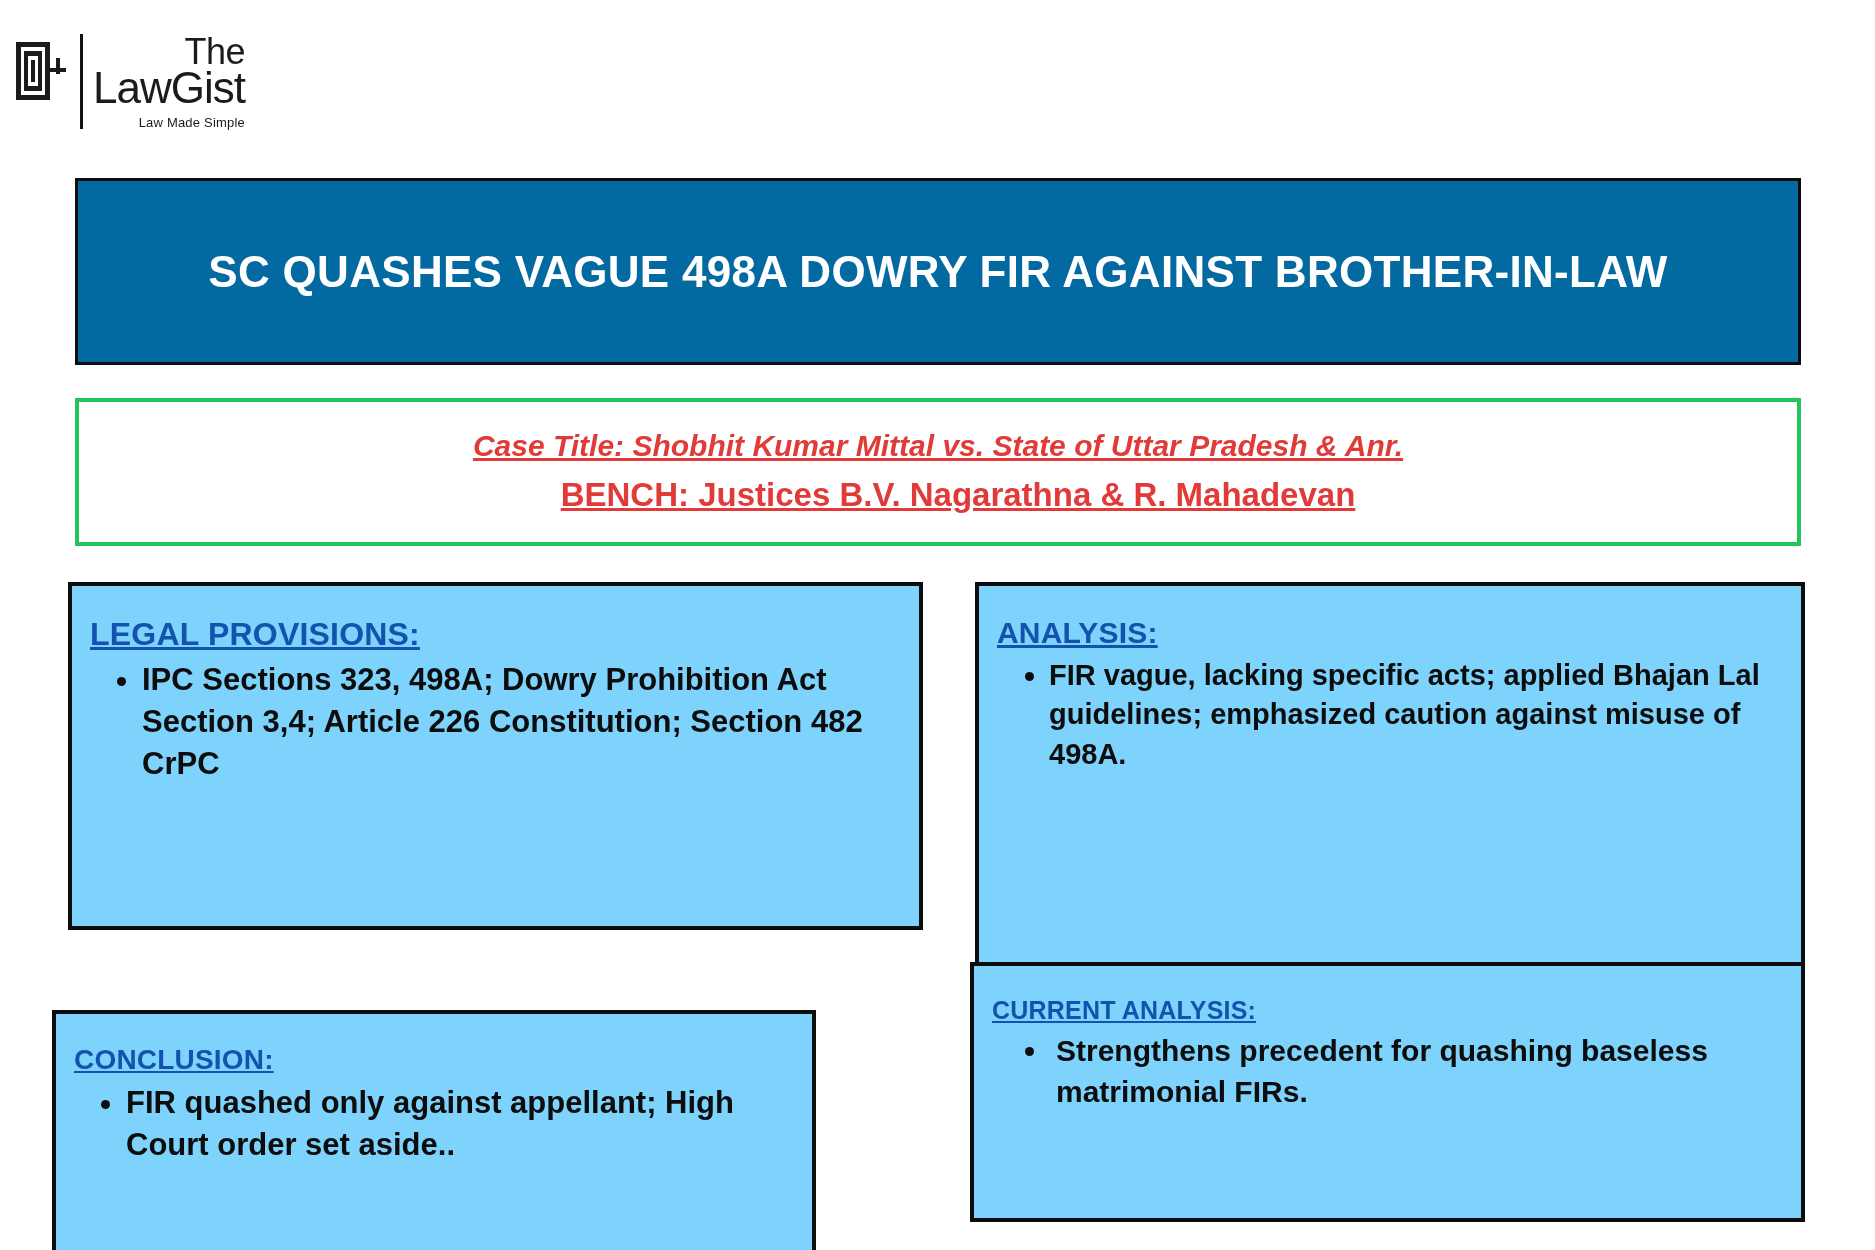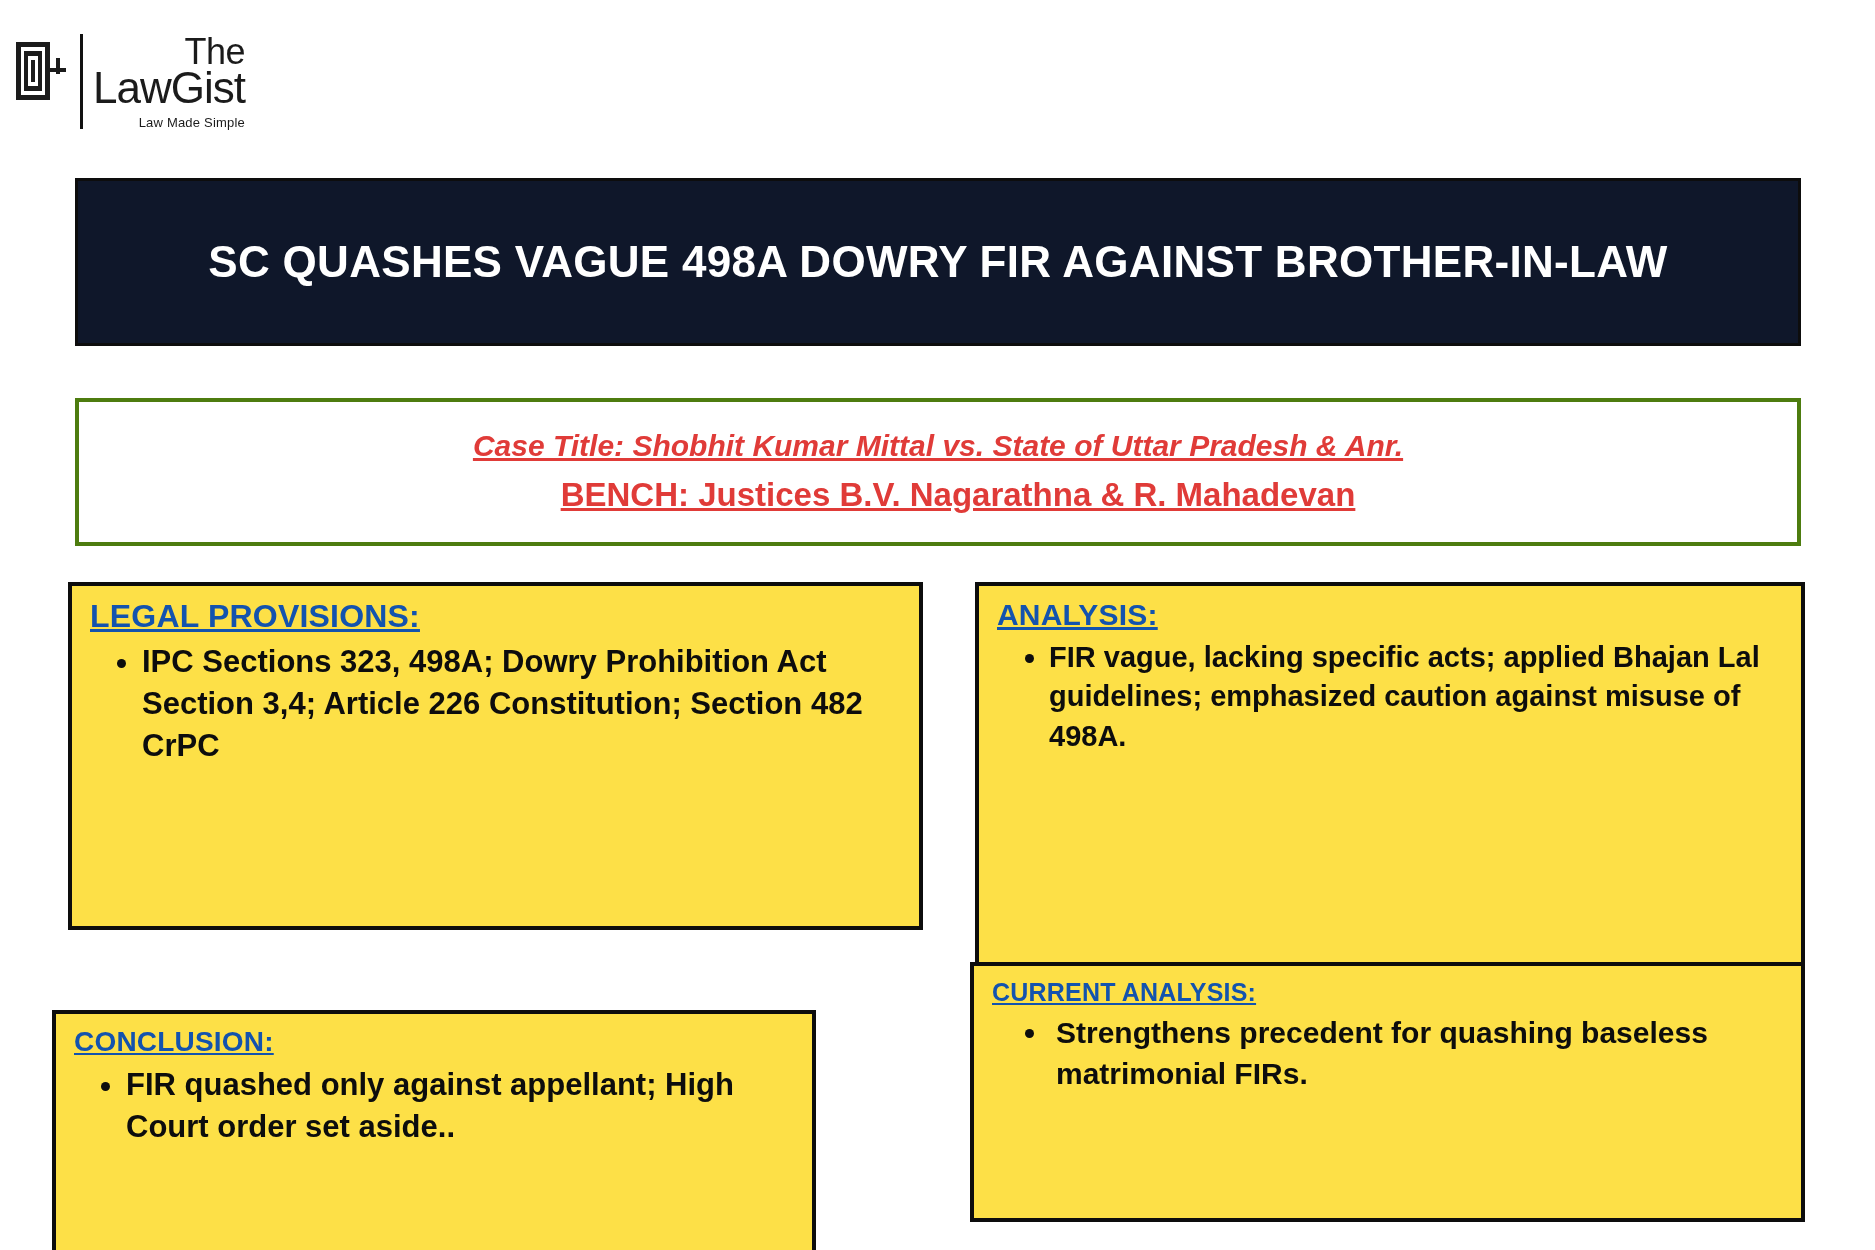--- a/index.html
+++ b/index.html
@@ -58,22 +58,22 @@
     margin-top: 6px;
     letter-spacing: 0.2px;
   }
 
   
   .title-banner {
     position: absolute;
     left: 75px;
     top: 178px;
     width: 1726px;
-    height: 168px;
-    background: #0f172a;
+    height: 187px;
+    background: #0369a1;
     border: 3px solid #0d0d0d;
     display: flex;
     align-items: center;
     justify-content: center;
     padding: 6px 40px;
   }
   .title-text {
     color: #ffffff;
     font-size: 44px;
     font-weight: bold;
@@ -83,21 +83,21 @@
   }
 
   
   .case-box {
     position: absolute;
     left: 75px;
     top: 398px;
     width: 1726px;
     height: 148px;
     background: #ffffff;
-    border: 4px solid #4d7c0f;
+    border: 4px solid #22c55e;
     display: flex;
     flex-direction: column;
     align-items: center;
     justify-content: center;
   }
   .case-title {
     color: #e03b38;
     font-size: 30px;
     font-weight: bold;
     font-style: italic;
@@ -112,23 +112,23 @@
     text-decoration: underline;
     text-align: center;
     line-height: 1.35;
     margin-top: 6px;
     margin-left: 40px;
   }
 
   
   .card {
     position: absolute;
-    background: #fde047;
+    background: #7dd3fc;
     border: 4px solid #0d0d0d;
-    padding: 12px 18px 10px 18px;
+    padding: 30px 18px 10px 18px;
   }
   .card-legal    { left: 68px;  top: 582px;  width: 855px;  height: 348px; }
   .card-analysis { left: 975px; top: 582px;  width: 830px;  height: 392px; }
   .card-conclusion { left: 52px; top: 962px; width: 764px;  height: 260px; margin-top: 48px; }
   .card-scenario { left: 970px; top: 962px;  width: 835px;  height: 260px; }
 
   .card-heading {
     color: #1353ae;
     font-weight: bold;
     text-decoration: underline;

